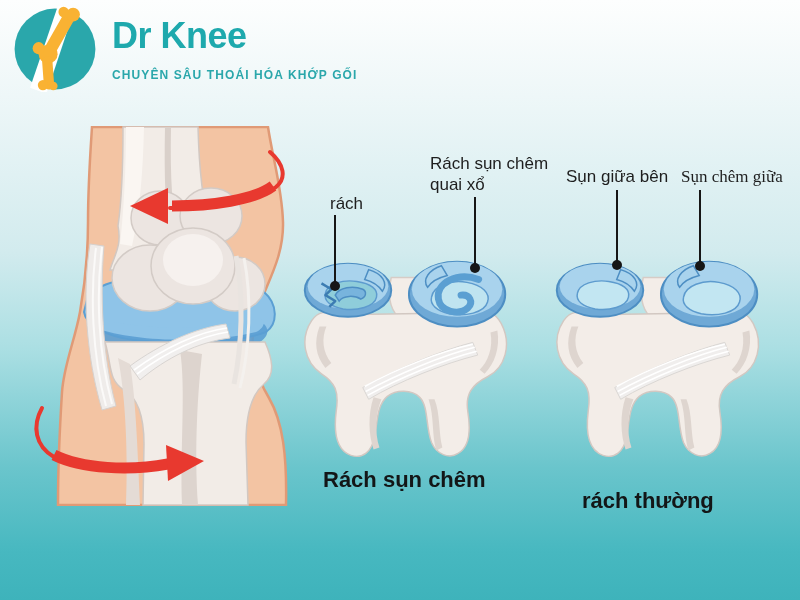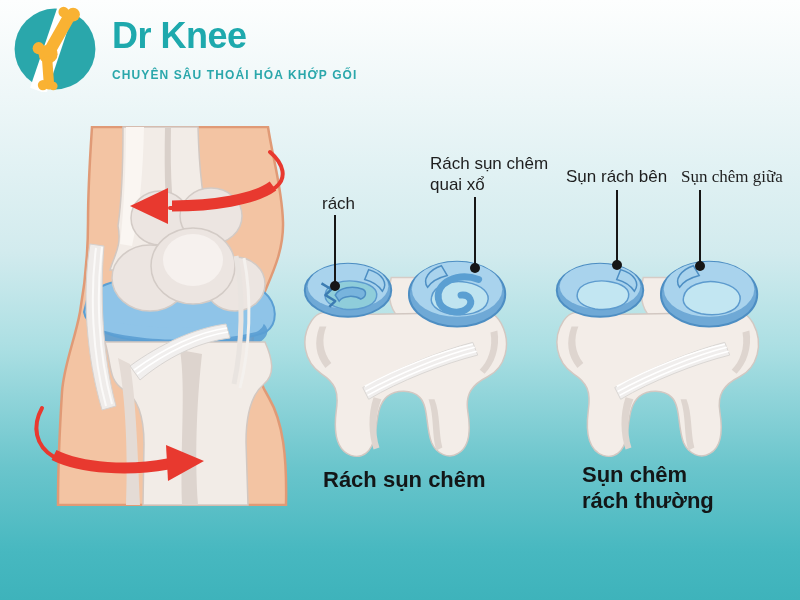--- a/index.html
+++ b/index.html
@@ -14,21 +14,21 @@
   .logo-text{margin-left:14px;}
   .brand{color:#1ea9ad;font-weight:bold;font-size:36px;line-height:38px;letter-spacing:-0.5px;}
   .tagline{color:#2aa7ab;font-weight:bold;font-size:12px;letter-spacing:1.1px;margin-top:13px;}
   
   .illo{position:absolute;}
   #illo-knee{left:30px;top:126px;width:262px;height:380px;}
   #illo-torn{left:292px;top:256px;width:226px;height:210px;}
   #illo-normal{left:544px;top:256px;width:226px;height:210px;}
   
   .lbl{position:absolute;color:#1e1e1e;font-size:17px;line-height:21px;white-space:nowrap;}
-  #lbl-rach{left:322px;top:193px;}
+  #lbl-rach{left:330px;top:193px;}
   #lbl-quai{left:430px;top:153px;}
   #lbl-ben{left:566px;top:166px;}
   #lbl-giua{left:681px;top:166px;font-family:Liberation Serif, serif;}
   
   .leader{position:absolute;width:2px;background:#161616;}
   #ld-rach{left:334px;top:215px;height:70px;}
   #ld-quai{left:474px;top:197px;height:69px;}
   #ld-ben{left:616px;top:190px;height:73px;}
   #ld-giua{left:699px;top:190px;height:74px;}
   .dot{position:absolute;width:10px;height:10px;border-radius:50%;background:#161616;}
@@ -186,22 +186,22 @@
   <div class="dot" id="dt-rach"></div>
   <div class="dot" id="dt-quai"></div>
   <div class="dot" id="dt-ben"></div>
   <div class="dot" id="dt-giua"></div>
 
   <div class="lbl" id="lbl-rach">rách</div>
   <div class="lbl" id="lbl-quai">
     <span>Rách sụn chêm</span><br>
     <span>quai xổ</span>
   </div>
-  <div class="lbl" id="lbl-ben">Sụn rách bên</div>
+  <div class="lbl" id="lbl-ben">Sụn giữa bên</div>
   <div class="lbl" id="lbl-giua">Sụn chêm giữa</div>
 
   <div class="caption" id="cap-torn">Rách sụn chêm</div>
   <div class="caption" id="cap-normal">
-    <span>Sụn chêm</span><br>
+    <br>
     <span>rách thường</span>
   </div>
 
 </div>
 
 </body></html>

